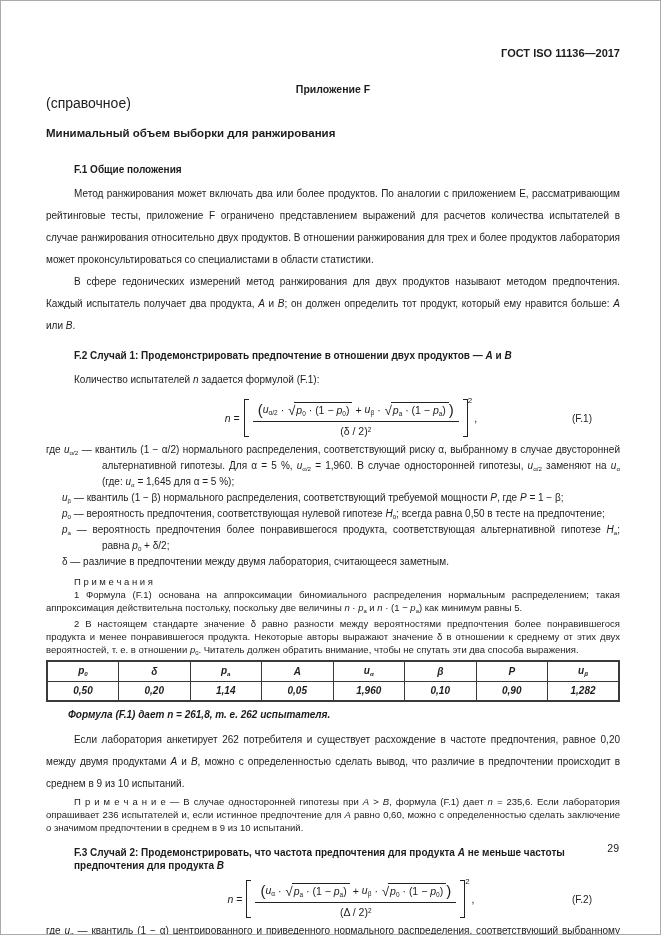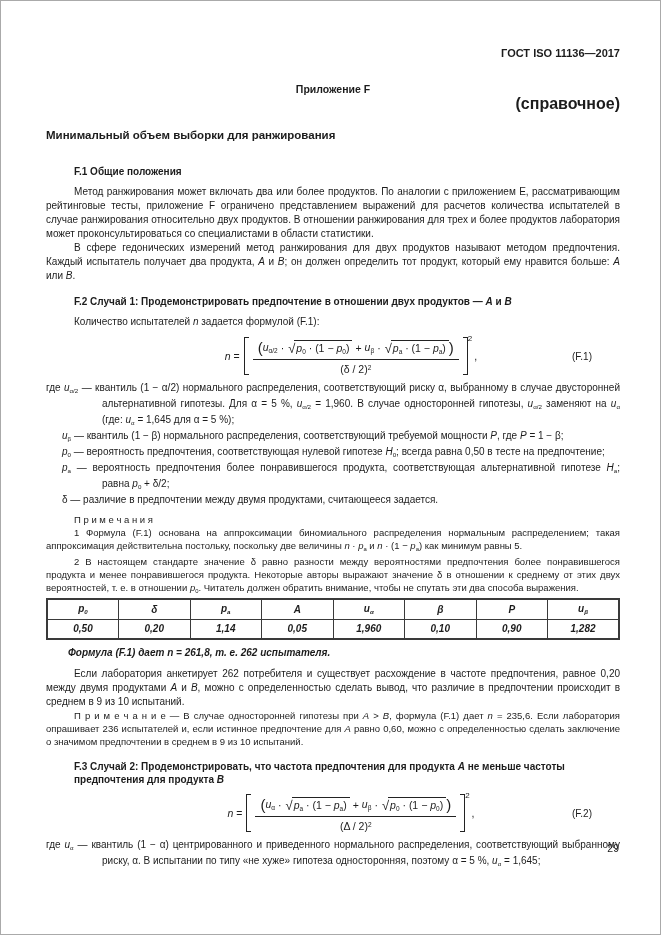--- a/index.html
+++ b/index.html
@@ -4,24 +4,24 @@
 <style>
   * { margin:0; padding:0; box-sizing:border-box; }
   html,body { background:#e8e8e8; }
   body { width:661px; height:935px; font-family:"Liberation Sans", sans-serif; color:#1c1c1c; }
   .page {
     position:relative; width:661px; height:935px; background:#ffffff;
     border:1px solid #aaaaaa; padding:46px 40px 0 45px; overflow:hidden;
   }
   .doc-header { text-align:right; font-weight:bold; font-size:11px; margin-bottom:24px; }
   .annex-label { text-align:center; font-weight:bold; font-size:10.5px; }
-  .annex-kind  { text-align:right; font-size:16px;font-weight:bold; }
+  .annex-kind  { text-align:left; font-size:14px; }
   .doc-title { text-align:left; font-weight:bold; font-size:11.5px; margin-top:16px; margin-bottom:24px; }
   .sec-heading { font-weight:bold; font-size:10px; margin:12px 0 7px 28px; line-height:13px; padding-right:10px; }
-  p.body { font-size:10px; line-height:14px; text-align:justify; text-indent:28px; }
+  p.body { font-size:10px; line-height:22px; text-align:justify; text-indent:28px; }
   .where-list { margin-top:3px; font-size:10px; line-height:13.2px; }
   .where-item { text-align:justify; }
   .wi-first { padding-left:56px; text-indent:-56px; }
   .wi-rest  { padding-left:56px; text-indent:-40px; }
   .notes-heading { font-size:9.5px; margin:7px 0 1px 28px; }
   p.note { font-size:9.5px; line-height:13px; text-align:justify; text-indent:28px; }
   .example-caption { font-weight:bold; font-style:italic; font-size:10px; margin:9px 0 4px 22px; }
   table.ex-table { width:100%; border-collapse:collapse; border:2px solid #3a3a3a; table-layout:fixed; margin-bottom:7px; }
   table.ex-table th, table.ex-table td {
     border:1px solid #3a3a3a; height:20px; text-align:center; vertical-align:middle;
@@ -99,21 +99,21 @@
       <span class="eq-trail">,</span>
     </span>
     <span class="eq-tag">(F.1)</span>
   </div>
 
   <div class="where-list">
     <div class="where-item wi-first">где <i>u</i><sub>α/2</sub> — квантиль (1 − α/2) нормального распределения, соответствующий риску α, выбранному в случае двусторонней альтернативной гипотезы. Для α = 5 %, <i>u</i><sub>α/2</sub> = 1,960. В случае односторонней гипотезы, <i>u</i><sub>α/2</sub> заменяют на <i>u</i><sub>α</sub> (где: <i>u</i><sub>α</sub> = 1,645 для α = 5 %);</div>
     <div class="where-item wi-rest"><i>u</i><sub>β</sub> — квантиль (1 − β) нормального распределения, соответствующий требуемой мощности <i>P</i>, где <i>P</i> = 1 − β;</div>
     <div class="where-item wi-rest"><i>p</i><sub>0</sub> — вероятность предпочтения, соответствующая нулевой гипотезе <i>H</i><sub>0</sub>; всегда равна 0,50 в тесте на предпочтение;</div>
     <div class="where-item wi-rest"><i>p</i><sub>a</sub> — вероятность предпочтения более понравившегося продукта, соответствующая альтернативной гипотезе <i>H</i><sub>a</sub>; равна <i>p</i><sub>0</sub> + δ/2;</div>
-    <div class="where-item wi-rest">δ — различие в предпочтении между двумя продуктами, считающееся задается.</div>
+    <div class="where-item wi-rest">δ — различие в предпочтении между двумя лаборатория, считающееся заметным.</div>
   </div>
 
   <div class="notes-heading">П р и м е ч а н и я</div>
   <p class="note">1 Формула (F.1) основана на аппроксимации биномиального распределения нормальным распределением; такая аппроксимация действительна постольку, поскольку две величины <i>n</i> · <i>p</i><sub>a</sub> и <i>n</i> · (1 − <i>p</i><sub>a</sub>) как минимум равны 5.</p>
   <p class="note">2 В настоящем стандарте значение δ равно разности между вероятностями предпочтения более понравившегося продукта и менее понравившегося продукта. Некоторые авторы выражают значение δ в отношении к среднему от этих двух вероятностей, т. е. в отношении <i>p</i><sub>0</sub>. Читатель должен обратить внимание, чтобы не спутать эти два способа выражения.</p>
 
 
   <table class="ex-table">
     <thead>
       <tr>

